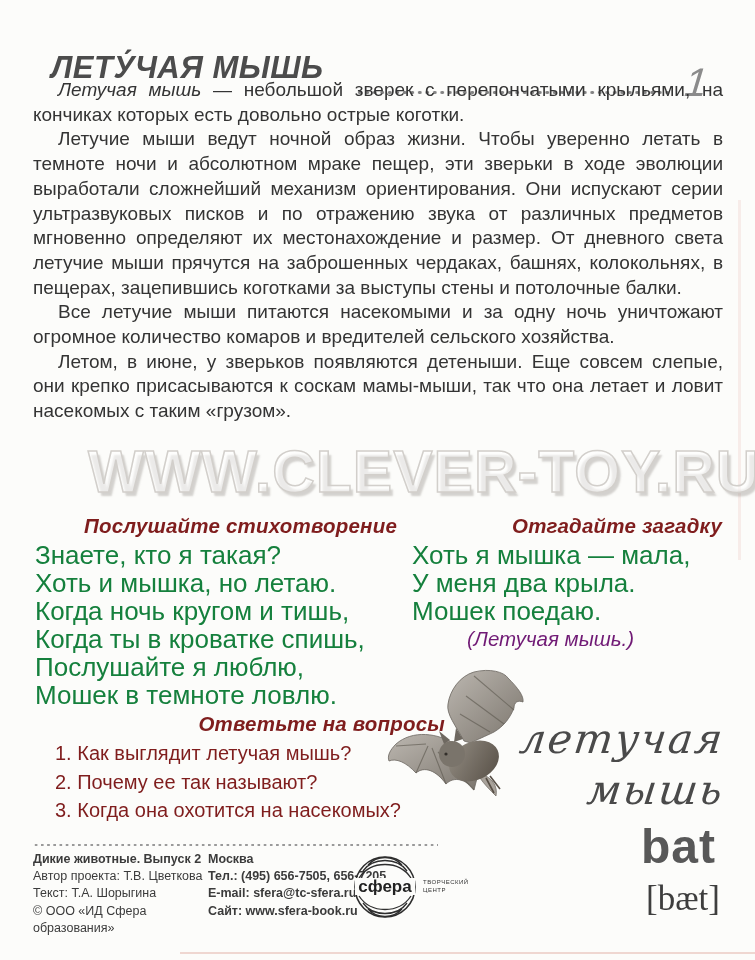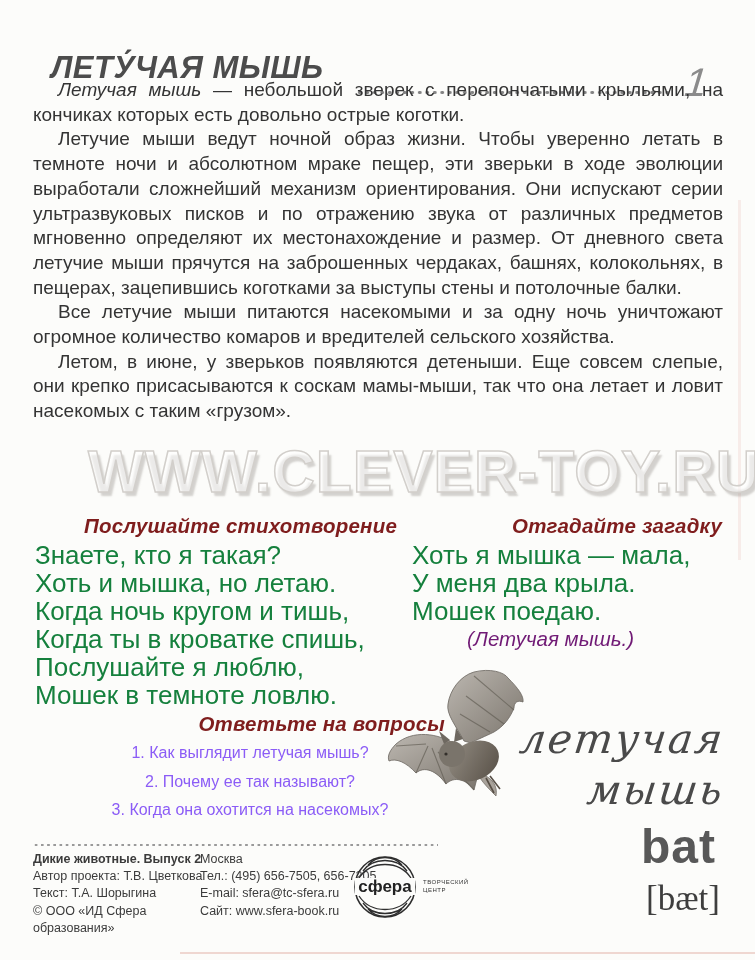--- a/index.html
+++ b/index.html
@@ -53,21 +53,21 @@
     margin:0 0 3px 0; font-size:20.5px; font-weight:bold; font-style:italic;
     color:#7f1d1d; letter-spacing:.2px;text-align:right;
   }
   .verse-line{font-size:26px; line-height:28px; color:#15803d;}
   .riddle-answer{
     font-size:20.5px; line-height:28px; font-style:italic; color:#701a75;
     padding-left:55px;
   }
   
   .questions{position:absolute; top:712px; left:35px; width:390px; z-index:2;margin-left:20px;}
-  .question-line{font-size:16px; line-height:28.5px; color:#8b5cf6;text-align:center;}
+  .question-line{font-size:20px; line-height:28.5px; color:#7f1d1d;}
   
   .bat-art{position:absolute; left:386px; top:666px; width:150px; height:145px; z-index:1;}
   
   .vocab{
     position:absolute; left:498px; top:714px; width:226px; text-align:right; z-index:2;
   }
   .script-word{
     font-family:"DejaVu Serif","Liberation Serif",serif; font-style:italic;
     font-size:41px; line-height:51px; color:#4a4a4a; transform:skewX(-7deg);
     letter-spacing:2px;
@@ -83,21 +83,21 @@
   
   .footer-dots{
     position:absolute; top:843px; left:33px; width:405px; height:4px;
     background-image:radial-gradient(circle,#9a9a9a 1.2px,transparent 1.4px);
     background-size:6.2px 4px; background-position:0 50%; background-repeat:repeat-x;
   }
   .footer{position:absolute; top:851px; left:33px; width:690px; font-size:12.5px;
     line-height:17.2px; color:#3b3b3b;}
   .footer-col{position:absolute; top:0;}
   .footer-col-left{left:0; width:170px;}
-  .footer-col-mid{left:167px; width:180px;}
+  .footer-col-mid{left:175px; width:180px;font-weight:bold;}
   .footer-series{font-weight:bold;}
   .footer-logo{position:absolute; left:318px; top:0;}
   
   .scan-bottom-line{
     position:absolute; left:180px; top:952px; width:575px; height:2px;
     background:rgba(225,170,160,0.45);
   }
   .scan-right-line{
     position:absolute; left:738px; top:200px; width:3px; height:360px;
     background:rgba(235,195,190,0.28);

